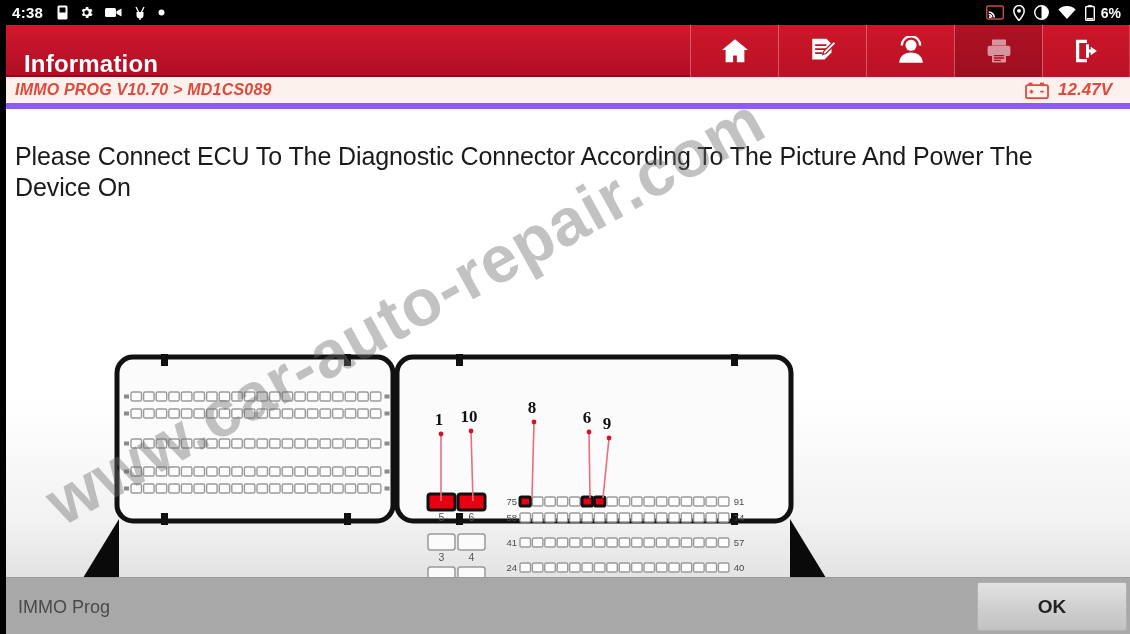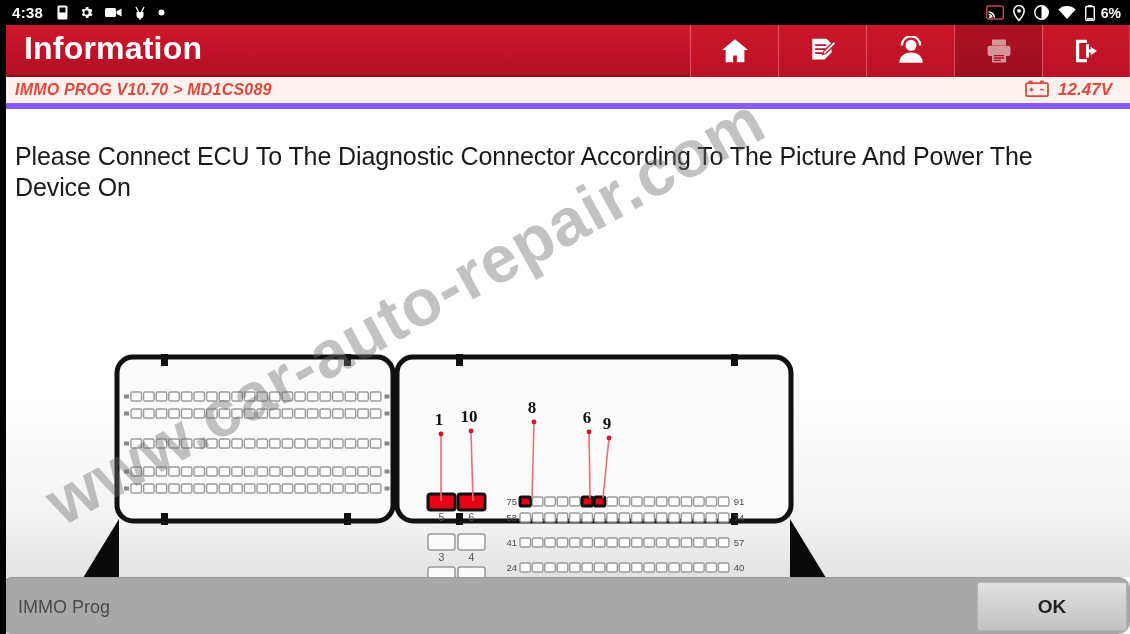--- a/index.html
+++ b/index.html
@@ -23,22 +23,22 @@
   .ico { display: inline-block; line-height: 0; }
   .ico svg { display: block; }
 
   
   .header {
     position: absolute; top: 25px; left: 0; width: 1130px; height: 52px;
     background: linear-gradient(180deg,#d1182b 0%, #c2132a 48%, #b00f24 100%);
     border-bottom: 2px solid #8d0a1b;
   }
   .header-title {
-    position: absolute; left: 24px; top: 5px;
-    color: #fff; font-size: 32px; font-weight: 700; letter-spacing: .2px;
+    position: absolute; left: 24px; top: 25px;
+    color: #fff; font-size: 24px; font-weight: 700; letter-spacing: .2px;
   }
   .header-actions {
     position: absolute; right: 0; top: 0; height: 52px; display: flex;
   }
   .hbtn {
     width: 88px; height: 52px;
     display: flex; align-items: center; justify-content: center;
     border-left: 1px solid rgba(255,255,255,.30);
     background: linear-gradient(180deg,#cc1729 0%, #bb1126 100%);
     cursor: pointer;
@@ -53,21 +53,21 @@
   
   .crumbbar {
     position: absolute; top: 77px; left: 0; width: 1130px; height: 32px;
     background: #fdf1ee; border-bottom: 6px solid #8b5cf6;
     display: flex; align-items: center;
   }
   .crumb-text {
     margin-left: 15px; color: #e04a3c;
     font-size: 16px; font-style: italic; font-weight: 700; letter-spacing: .2px;
   }
-  .volt-wrap { margin-left: auto; margin-right: 18px; display: flex; align-items: flex-start; gap: 9px; }
+  .volt-wrap { margin-left: auto; margin-right: 18px; display: flex; align-items: center; gap: 9px; }
   .volt-text { color: #e04a3c; font-size: 17px; font-style: italic; font-weight: 700; }
 
   
   .content {
     position: absolute; top: 109px; left: 1px; width: 1130px; height: 468px;
     background: linear-gradient(180deg,#ffffff 0%, #ffffff 62%, #f2f2f2 88%, #e3e3e3 100%);
     overflow: hidden;
   }
   .instruction {
     position: absolute; left: 14px; top: 32px; width: 1090px;
@@ -82,21 +82,21 @@
     white-space: nowrap; pointer-events: none; letter-spacing: 1px;
   }
 
   
   .diagram { position: absolute; left: 0; top: 0; width: 1130px; height: 468px; }
   .diagram svg { position: absolute; left: 0; top: 0; }
 
   
   .footer {
     position: absolute; top: 577px; left: 0; width: 1130px; height: 57px;
-    background: #a8a8a8; border-top: 1px solid #9a9a9a; border-radius: 12px;
+    background: #a8a8a8; border-top: 1px solid #9a9a9a;
   }
   .footer-label {
     position: absolute; left: 18px; top: 19px;
     font-size: 18px; color: #4a4a4a;
   }
   .ok-button {
     position: absolute; right: 3px; top: 4px; width: 150px; height: 49px;
     background: linear-gradient(180deg,#e2e2e2 0%, #cfcfcf 55%, #c2c2c2 100%);
     border: 1px solid #b2b2b2; border-radius: 2px;
     display: flex; align-items: center; justify-content: center;

